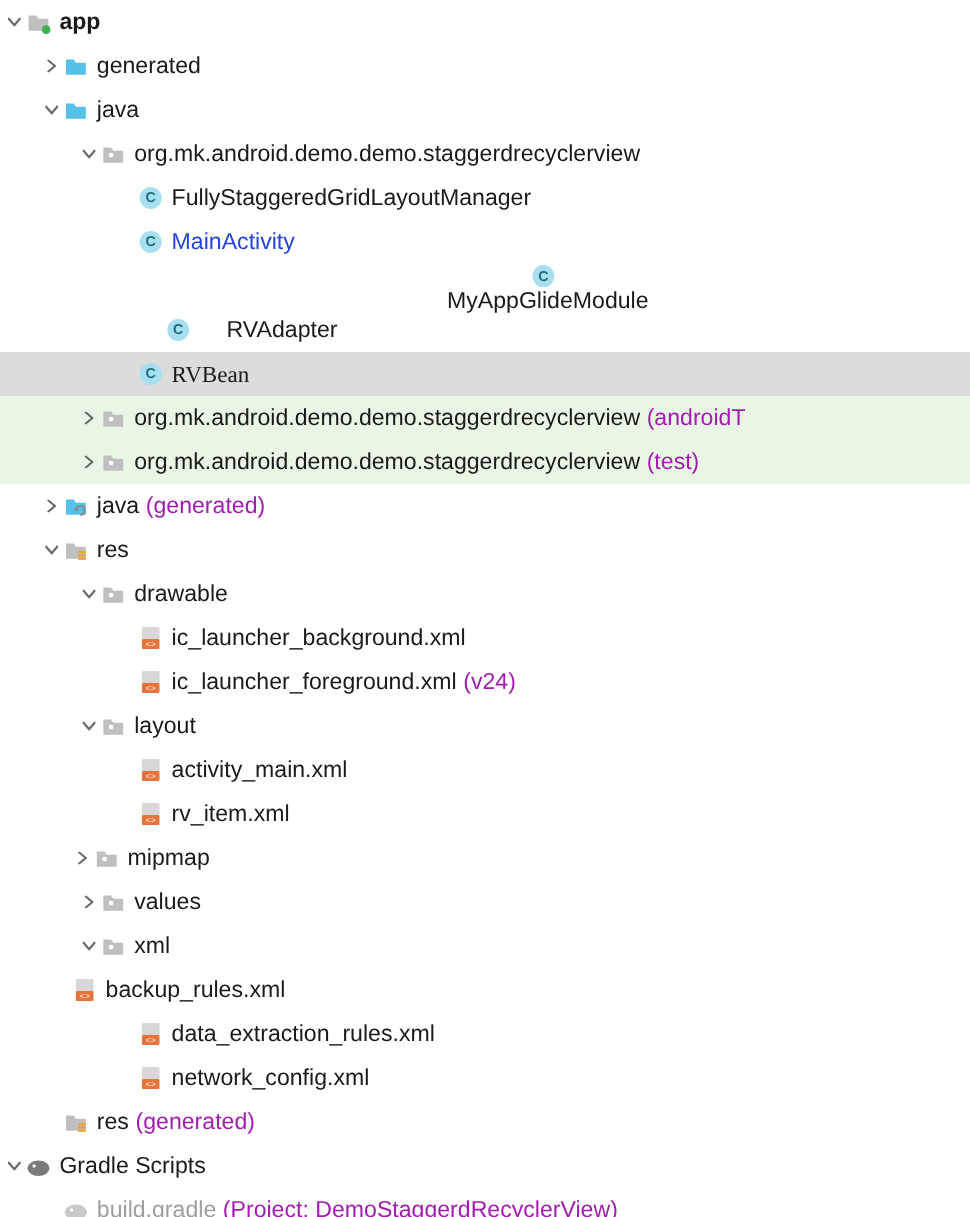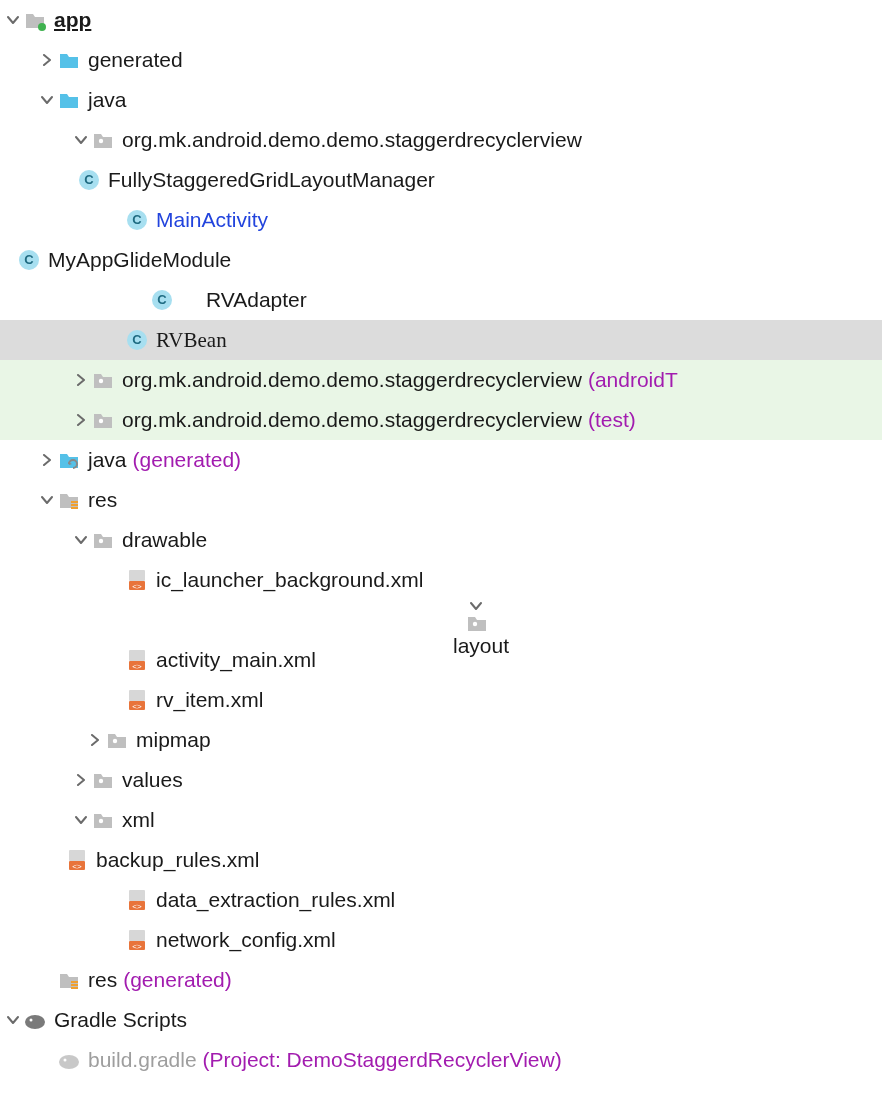--- a/index.html
+++ b/index.html
@@ -17,21 +17,21 @@
     display: flex;
     align-items: center;
     height: 40px;
     white-space: nowrap;
     cursor: pointer;
   }
   .row.selected { background: #dcdcdc; }
   .row.highlight { background: #e9f6e6; }
   .row .lbl { margin-left: 6px; }
   .row .suffix { color: #a21caf; margin-left: 6px; }
-  .row .bold { font-weight: 700; text-decoration: underline; }
+  .row .bold { font-weight: 700; }
   .row .link { color: #2244dd; }
   .arrow {
     width: 14px; height: 14px;
     display: inline-flex; align-items: center; justify-content: center;
     margin-right: 4px;
   }
   .arrow svg { width: 12px; height: 12px; }
   .icon {
     width: 22px; height: 22px;
     display: inline-flex; align-items: center; justify-content: center;
@@ -88,39 +88,39 @@
           <use href="#ic-arrow-down"></use>
         </svg>
       </span>
       <span class="icon">
         <svg viewBox="0 0 22 22">
           <use href="#ic-package"></use>
         </svg>
       </span>
       <span class="lbl">org.mk.android.demo.demo.staggerdrecyclerview</span>
     </div>
-    <div class="row" style="padding-left: 60px; text-align: center;">
+    <div class="row" style="padding-left: 108px; text-align: center;">
       <span class="arrow"></span>
       <span class="icon">
         <svg viewBox="0 0 22 22">
           <use href="#ic-class"></use>
         </svg>
       </span>
       <span class="lbl">FullyStaggeredGridLayoutManager</span>
     </div>
     <div class="row" style="padding-left: 108px;">
       <span class="arrow"></span>
       <span class="icon">
         <svg viewBox="0 0 22 22">
           <use href="#ic-class"></use>
         </svg>
       </span>
       <span class="lbl link">MainActivity</span>
     </div>
-    <div class="row" style="">
+    <div class="row" style="padding-left: 108px; flex-direction: column;">
       <span class="arrow"></span>
       <span class="icon">
         <svg viewBox="0 0 22 22">
           <use href="#ic-class"></use>
         </svg>
       </span>
       <span class="lbl">MyAppGlideModule</span>
     </div>
     <div class="row" style="padding-left: 108px; gap: 25px;">
       <span class="arrow"></span>
@@ -210,21 +210,31 @@
     </div>
     <div class="row" style="padding-left: 108px;">
       <span class="arrow"></span>
       <span class="icon">
         <svg viewBox="0 0 22 22">
           <use href="#ic-xml"></use>
         </svg>
       </span>
       <span class="lbl">ic_launcher_background.xml</span>
     </div>
-    <div class="row" style="padding-left: 74px; flex-direction: column;">
+    <div class="row" style="padding-left: 108px;">
+      <span class="arrow"></span>
+      <span class="icon">
+        <svg viewBox="0 0 22 22">
+          <use href="#ic-xml"></use>
+        </svg>
+      </span>
+      <span class="lbl">ic_launcher_foreground.xml</span>
+      <span class="suffix">(v24)</span>
+    </div>
+    <div class="row" style="padding-left: 74px;">
       <span class="arrow">
         <svg viewBox="0 0 12 12">
           <use href="#ic-arrow-down"></use>
         </svg>
       </span>
       <span class="icon">
         <svg viewBox="0 0 22 22">
           <use href="#ic-package"></use>
         </svg>
       </span>
@@ -241,21 +251,21 @@
     </div>
     <div class="row" style="padding-left: 108px;">
       <span class="arrow"></span>
       <span class="icon">
         <svg viewBox="0 0 22 22">
           <use href="#ic-xml"></use>
         </svg>
       </span>
       <span class="lbl">rv_item.xml</span>
     </div>
-    <div class="row" style="padding-left: 88px;">
+    <div class="row" style="padding-left: 40px; margin-left: 28px;">
       <span class="arrow">
         <svg viewBox="0 0 12 12">
           <use href="#ic-arrow-right"></use>
         </svg>
       </span>
       <span class="icon">
         <svg viewBox="0 0 22 22">
           <use href="#ic-package"></use>
         </svg>
       </span>

